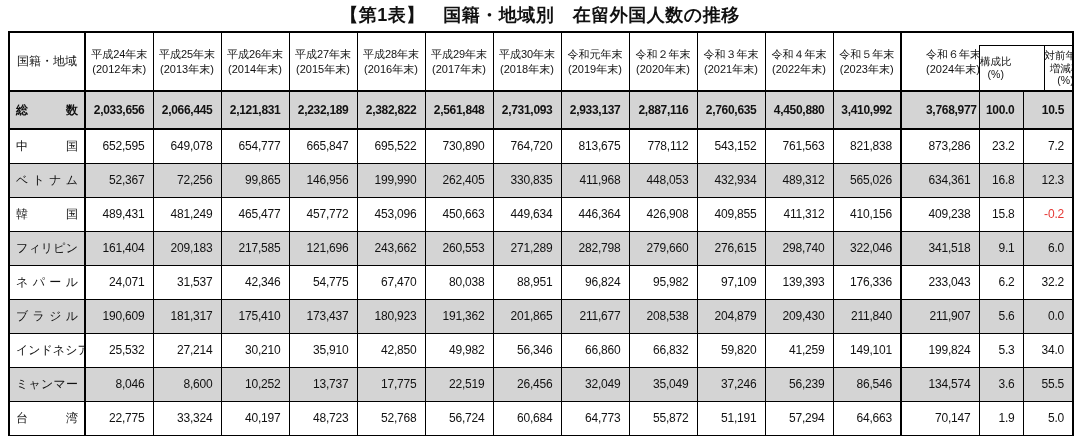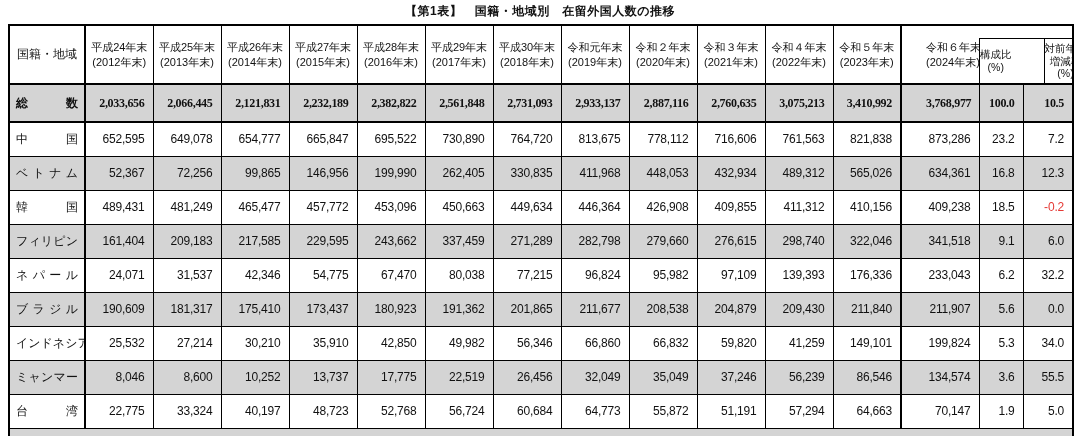--- a/index.html
+++ b/index.html
@@ -2,21 +2,21 @@
 <html lang="ja" style="--alt-row-bg: #d4d4d4; --neg-color: #e53935;"><head>
 <meta charset="utf-8">
 <style>
   html,body{margin:0;padding:0;}
   body{
     width:1080px;height:436px;overflow:hidden;background:#ffffff;
     font-family:"Liberation Sans","DejaVu Sans",sans-serif;color:#111;
     -webkit-font-smoothing:antialiased;
   }
   .title{
-    text-align:center;font-weight:bold;font-size:12px;
+    text-align:center;font-weight:bold;font-size:18px;
     padding-top:3px;letter-spacing:0.5px;
   }
   table{
     border-collapse:collapse;table-layout:fixed;
     margin:4px 0 0 8px;width:1064px;
     border:2px solid #000;background:#fff;
   }
   th,td{border:1px solid #000;padding:0;overflow:hidden;white-space:nowrap;}
   thead th{
     font-weight:normal;font-size:11px;line-height:1.35;text-align:center;
@@ -41,21 +41,21 @@
   tbody tr.total td{font-weight:bold;border-bottom-width:2px;}
   tbody tr.partial{height:40px;}
   td.label{
     padding:0 6px;font-size:12px;border-right:2px solid #000;vertical-align:middle;
   }
   .jlabel{display:flex;justify-content:space-between;}
   td.num{
     text-align:right;padding-right:8px;font-size:12px;vertical-align:middle;
     letter-spacing:-0.2px;
   }
-  tr.total td.num{letter-spacing:-0.3px;font-family:Liberation Serif, serif;}
+  tr.total td.num{letter-spacing:-0.3px;}
   .gray{background:var(--alt-row-bg,#d4d4d4);}
   .neg{color:var(--neg-color,#e53935);}
 </style>
 </head>
 <body>
 
 <div class="title">【第1表】　国籍・地域別　在留外国人数の推移</div>
 
 <table>
   <colgroup>
@@ -146,21 +146,21 @@
         <td class="num">2,033,656</td>
         <td class="num">2,066,445</td>
         <td class="num">2,121,831</td>
         <td class="num">2,232,189</td>
         <td class="num">2,382,822</td>
         <td class="num">2,561,848</td>
         <td class="num">2,731,093</td>
         <td class="num">2,933,137</td>
         <td class="num">2,887,116</td>
         <td class="num">2,760,635</td>
-        <td class="num">3,075,213</td>
+        <td class="num">4,450,880</td>
         <td class="num">3,410,992</td>
         <td class="num y13">3,768,977</td>
         <td class="num">100.0</td>
         <td class="num">10.5</td>
       </tr>
       <tr class="datarow">
         <td class="label">
           <div class="jlabel">
             <span>中</span>
             <span>国</span>
@@ -168,21 +168,21 @@
         </td>
         <td class="num">652,595</td>
         <td class="num">649,078</td>
         <td class="num">654,777</td>
         <td class="num">665,847</td>
         <td class="num">695,522</td>
         <td class="num">730,890</td>
         <td class="num">764,720</td>
         <td class="num">813,675</td>
         <td class="num">778,112</td>
-        <td class="num">716,606</td>
+        <td class="num">543,152</td>
         <td class="num">761,563</td>
         <td class="num">821,838</td>
         <td class="num y13">873,286</td>
         <td class="num">23.2</td>
         <td class="num">7.2</td>
       </tr>
       <tr class="gray datarow">
         <td class="label">
           <div class="jlabel">
             <span>ベ</span>
@@ -220,39 +220,39 @@
         <td class="num">457,772</td>
         <td class="num">453,096</td>
         <td class="num">450,663</td>
         <td class="num">449,634</td>
         <td class="num">446,364</td>
         <td class="num">426,908</td>
         <td class="num">409,855</td>
         <td class="num">411,312</td>
         <td class="num">410,156</td>
         <td class="num y13">409,238</td>
-        <td class="num">18.5</td>
+        <td class="num">15.8</td>
         <td class="num neg">-0.2</td>
       </tr>
       <tr class="gray datarow">
         <td class="label">
           <div class="jlabel">
             <span>フ</span>
             <span>ィ</span>
             <span>リ</span>
             <span>ピ</span>
             <span>ン</span>
           </div>
         </td>
         <td class="num">161,404</td>
         <td class="num">209,183</td>
         <td class="num">217,585</td>
-        <td class="num">229,595</td>
+        <td class="num">121,696</td>
         <td class="num">243,662</td>
-        <td class="num">337,459</td>
+        <td class="num">260,553</td>
         <td class="num">271,289</td>
         <td class="num">282,798</td>
         <td class="num">279,660</td>
         <td class="num">276,615</td>
         <td class="num">298,740</td>
         <td class="num">322,046</td>
         <td class="num y13">341,518</td>
         <td class="num">9.1</td>
         <td class="num">6.0</td>
       </tr>
@@ -264,21 +264,21 @@
             <span>ー</span>
             <span>ル</span>
           </div>
         </td>
         <td class="num">24,071</td>
         <td class="num">31,537</td>
         <td class="num">42,346</td>
         <td class="num">54,775</td>
         <td class="num">67,470</td>
         <td class="num">80,038</td>
-        <td class="num">77,215</td>
+        <td class="num">88,951</td>
         <td class="num">96,824</td>
         <td class="num">95,982</td>
         <td class="num">97,109</td>
         <td class="num">139,393</td>
         <td class="num">176,336</td>
         <td class="num y13">233,043</td>
         <td class="num">6.2</td>
         <td class="num">32.2</td>
       </tr>
       <tr class="gray datarow">

